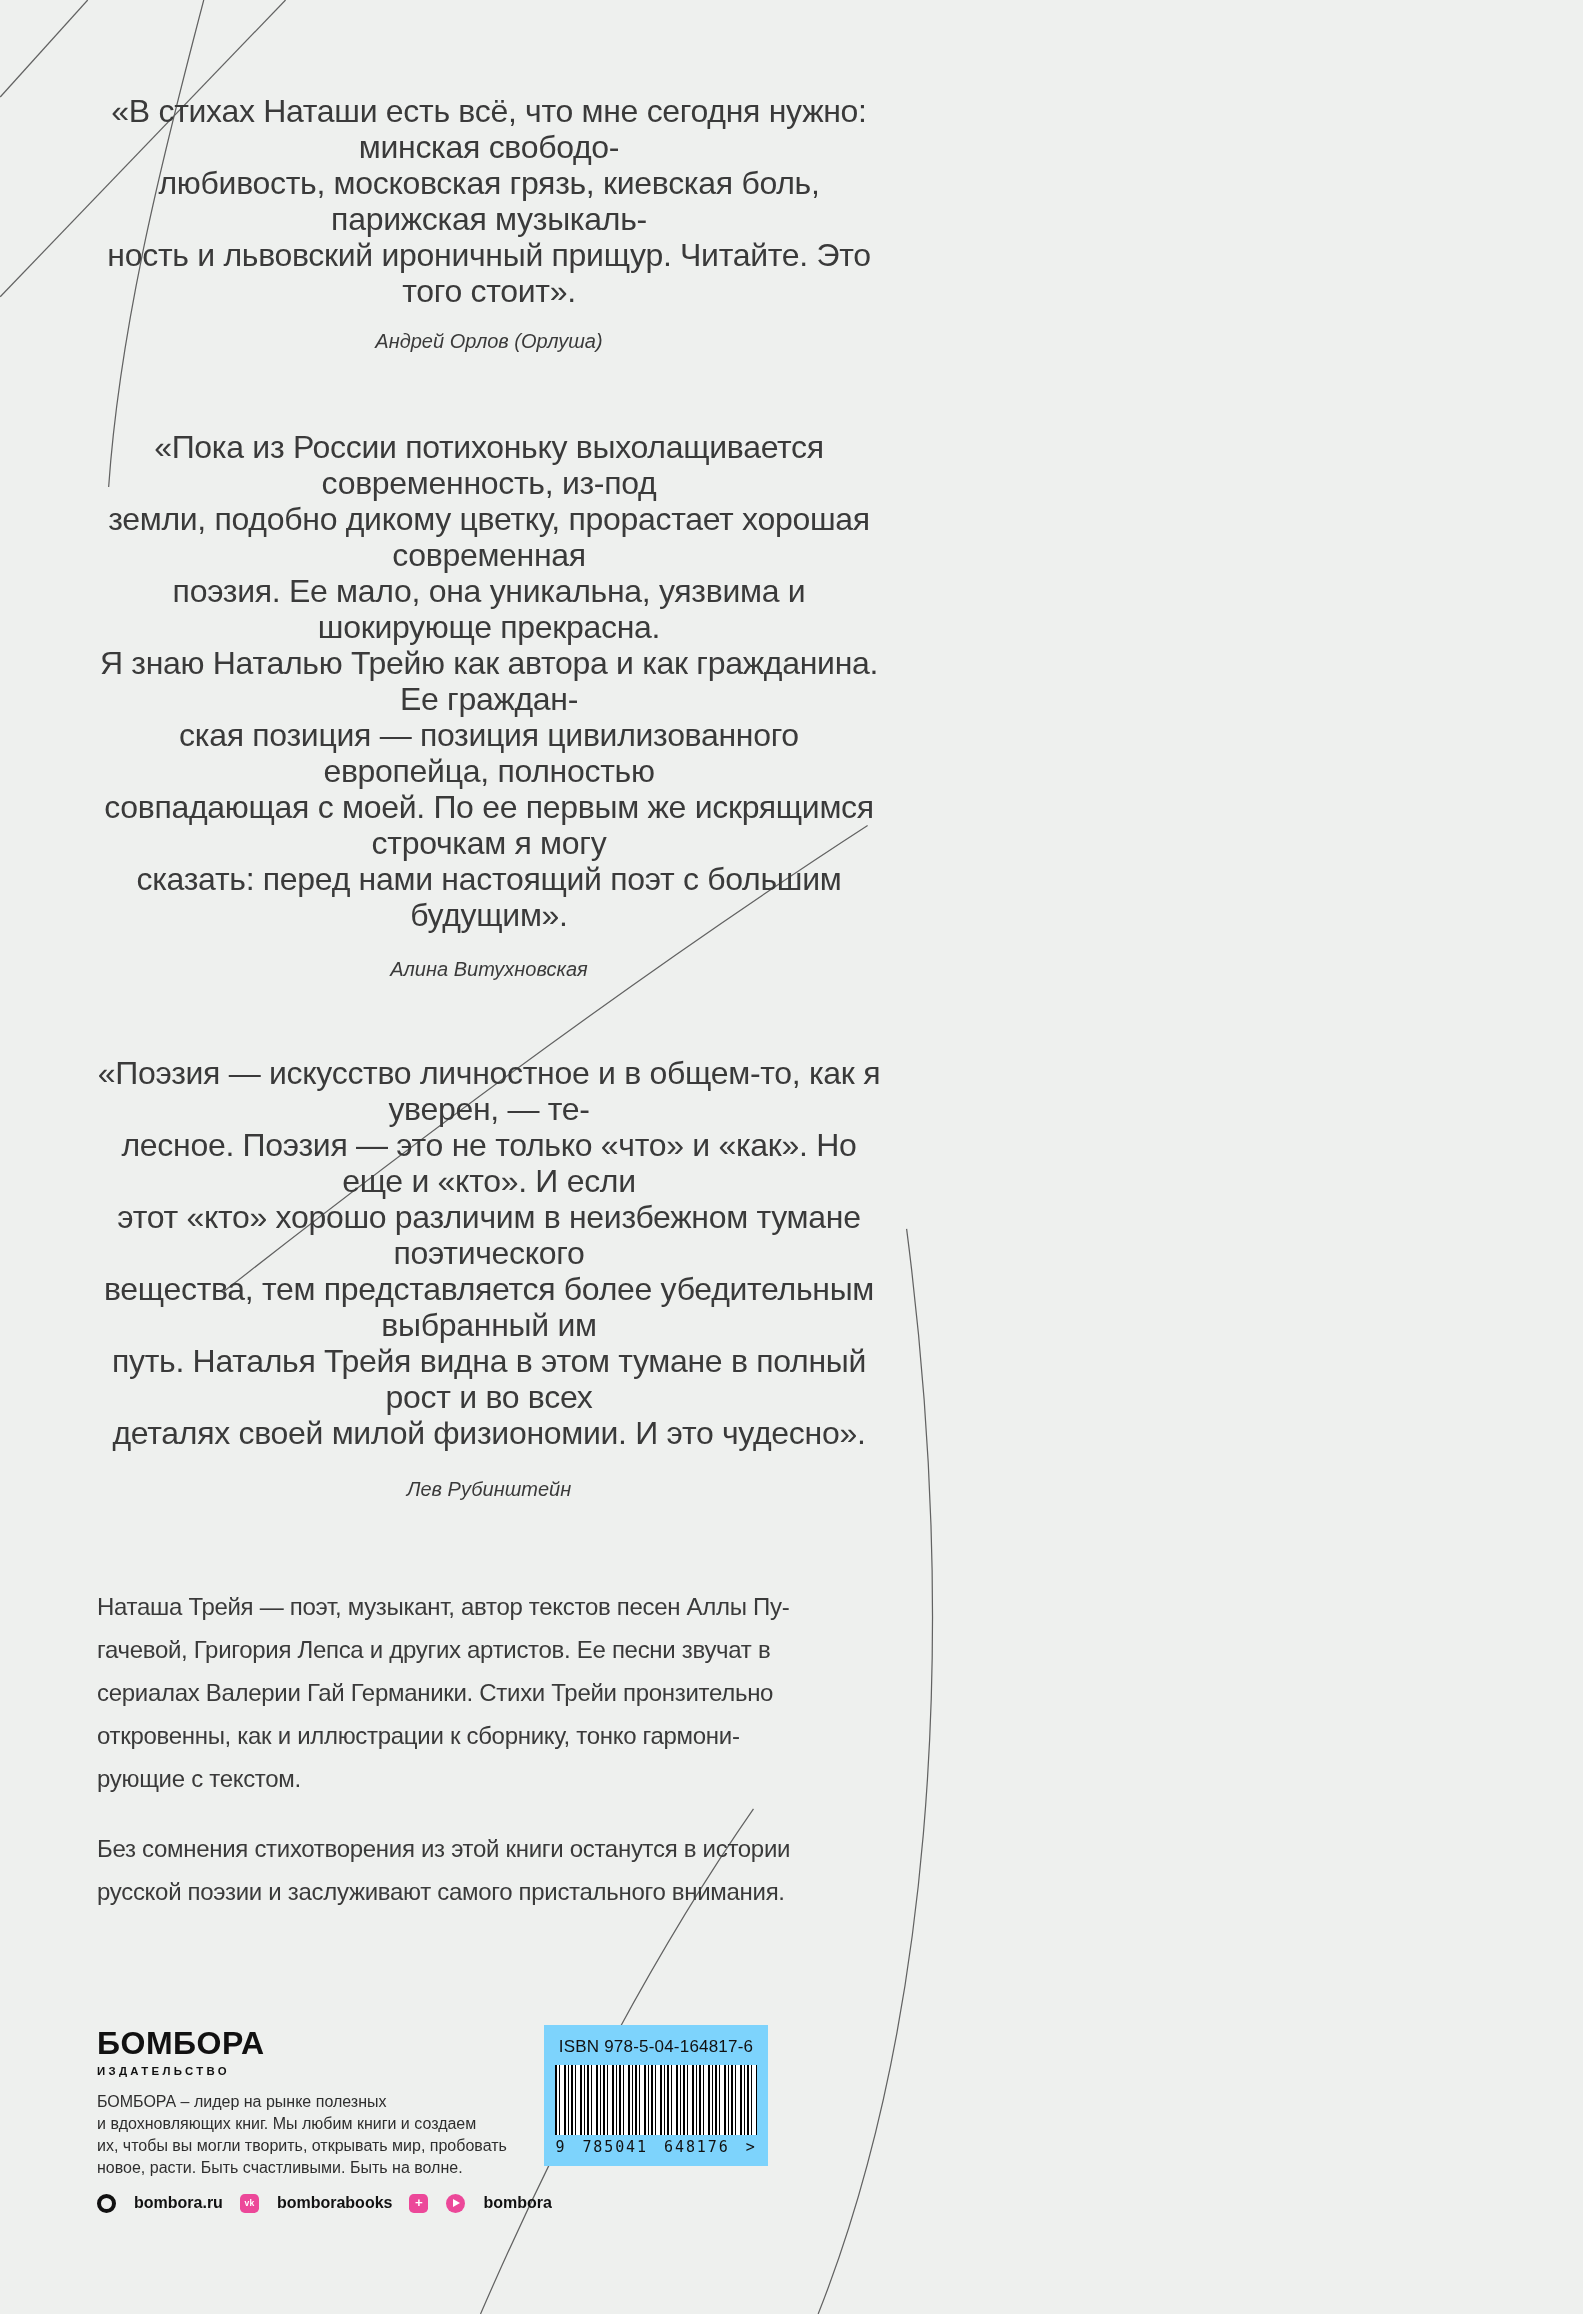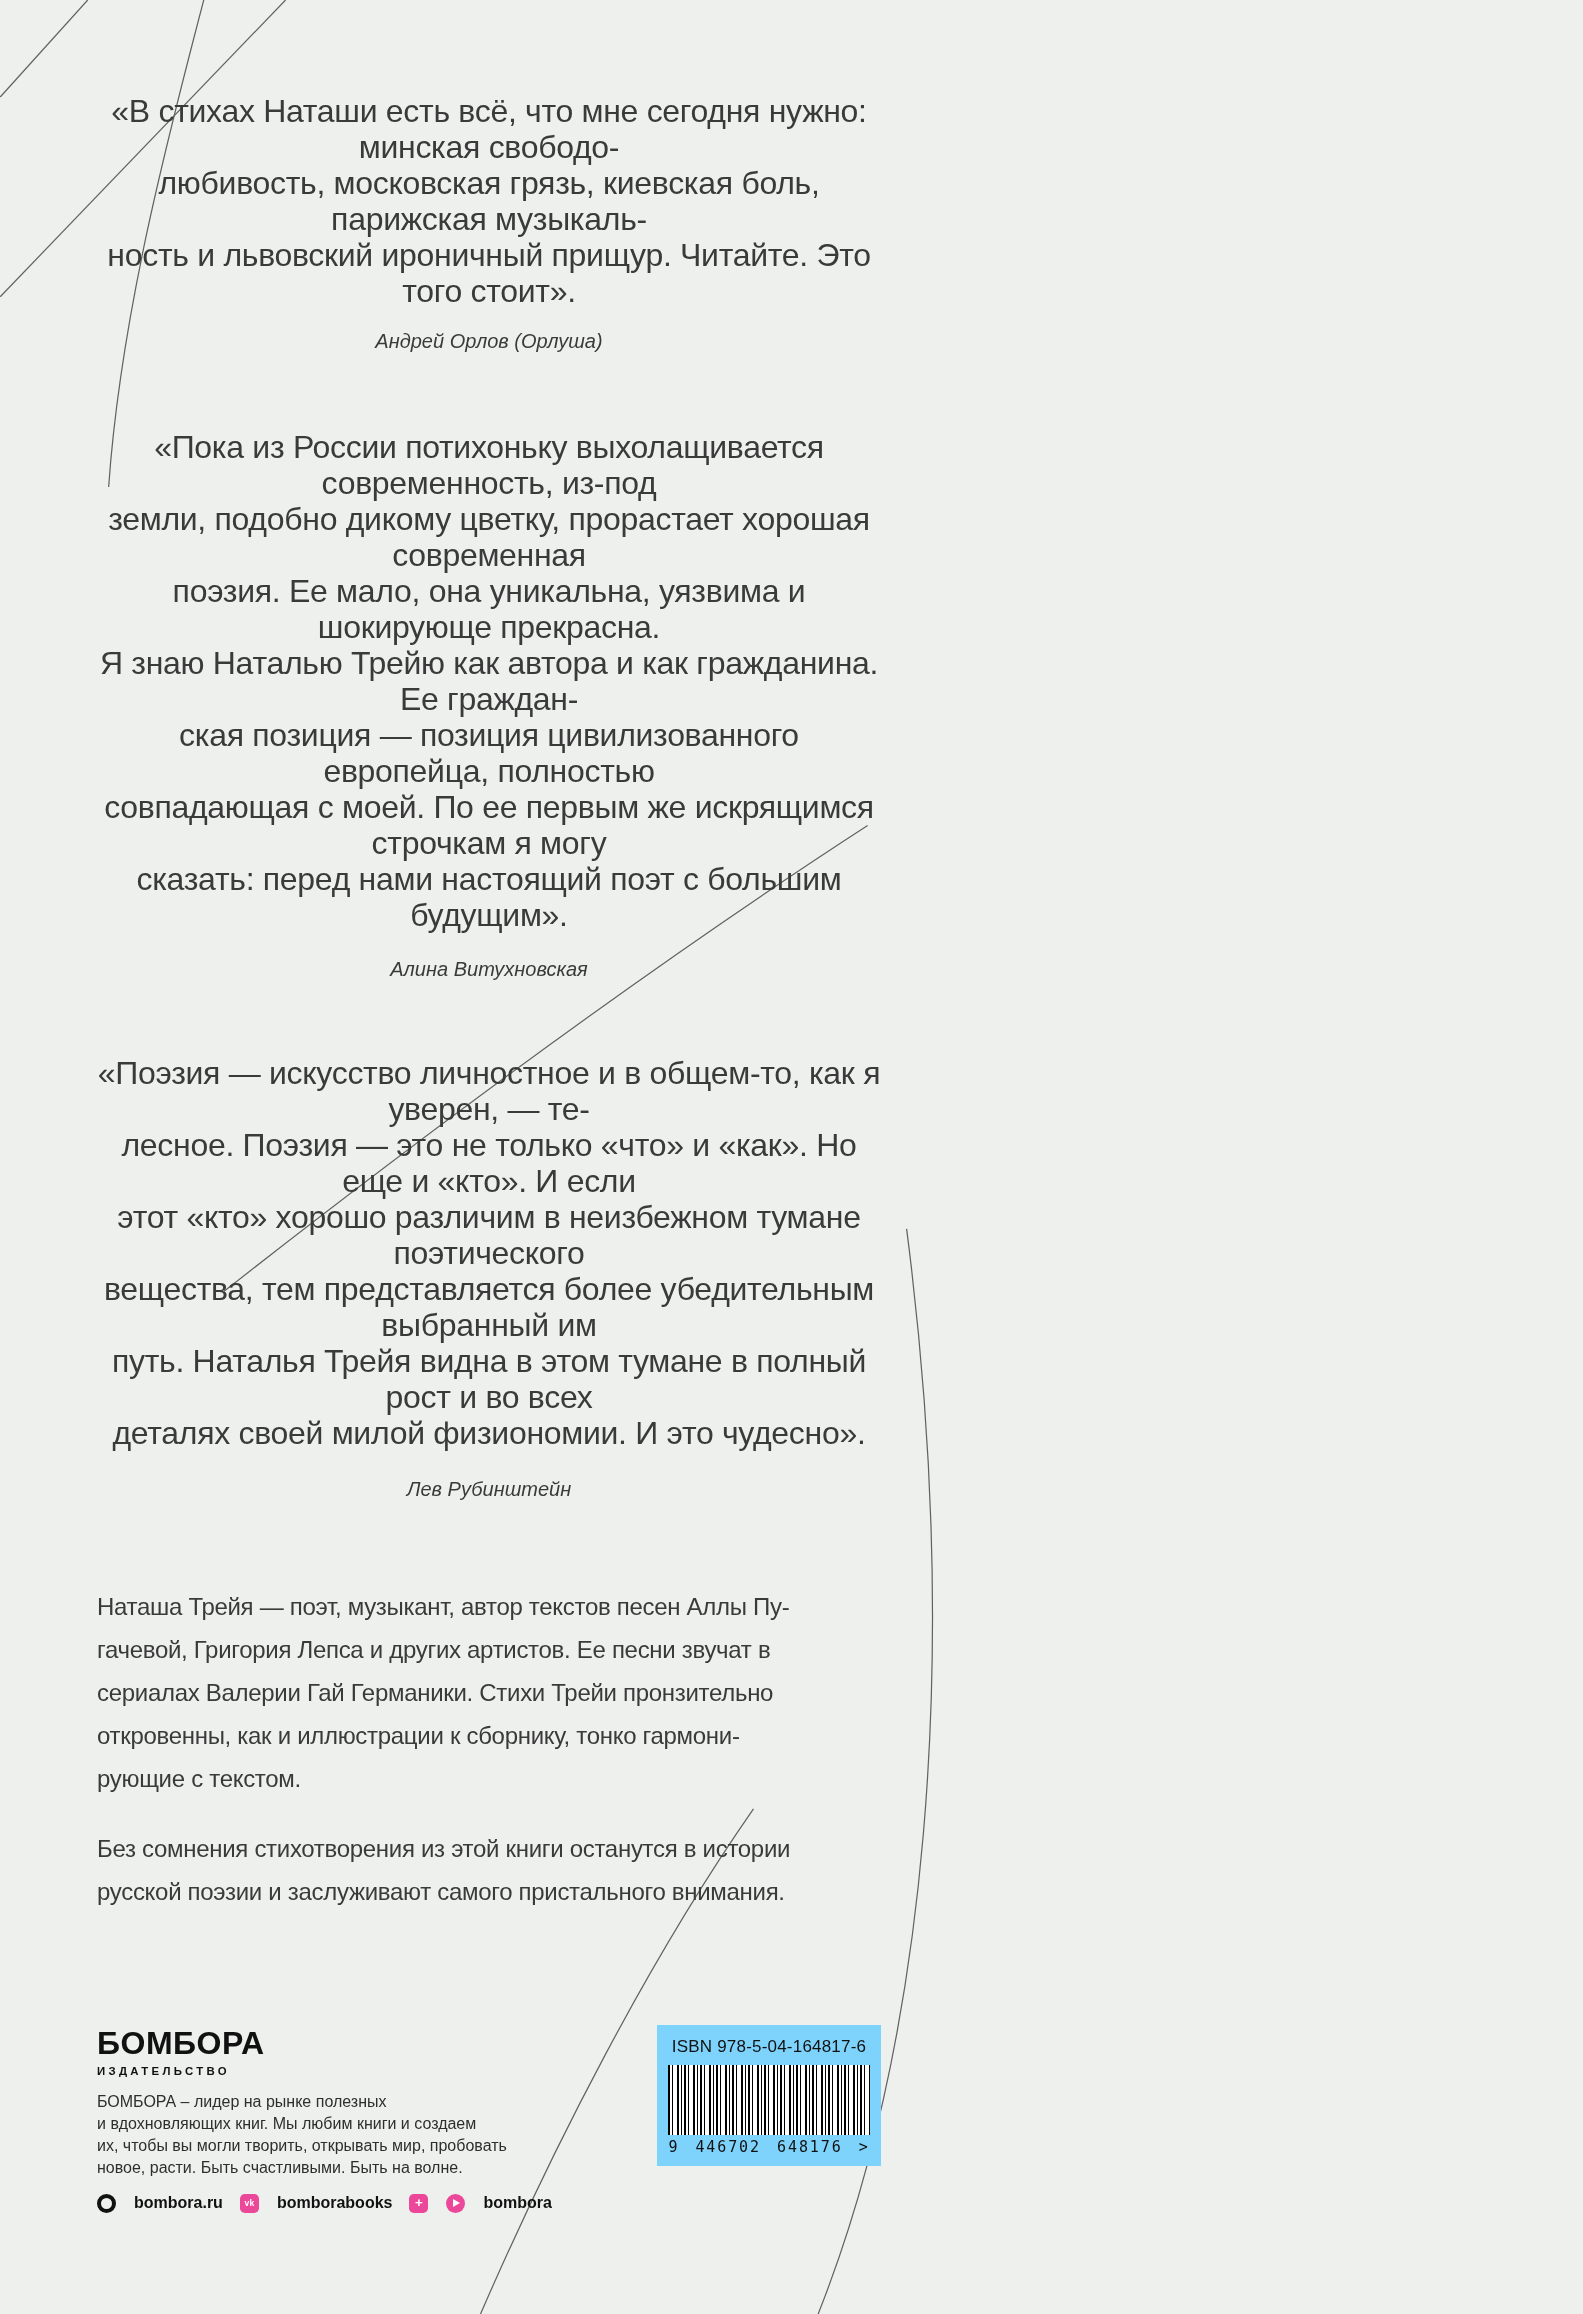--- a/index.html
+++ b/index.html
@@ -54,21 +54,21 @@
     letter-spacing: -0.3px;
     margin: 0;
     color: #3a3a3a;
   }
   .ab1 { margin-top: 84px; }
   .ab2 { margin-top: 27px; }
   .bottom-row {
     margin-top: 112px;
     width: 784px;
     display: flex;
-    justify-content: space-between;
+    justify-content: flex-start;
     align-items: flex-start;
   }
   .publisher { width: 447px; }
   .publisher-logo {
     font-size: 32px;
     font-weight: 800;
     letter-spacing: 0.5px;
     color: #111;
   }
   .publisher-logo-sub {
@@ -228,21 +228,21 @@
           <span>bombora</span>
         </span>
       </div>
     </div>
 
     <div class="isbn-box">
       <div class="isbn-label">ISBN 978-5-04-164817-6</div>
       <div class="barcode"></div>
       <div class="barcode-digits">
         <span>9</span>
-        <span>446702</span>
+        <span>785041</span>
         <span>648176</span>
         <span>&gt;</span>
       </div>
     </div>
 
   </div>
 </div>
 
 
 </body></html>

